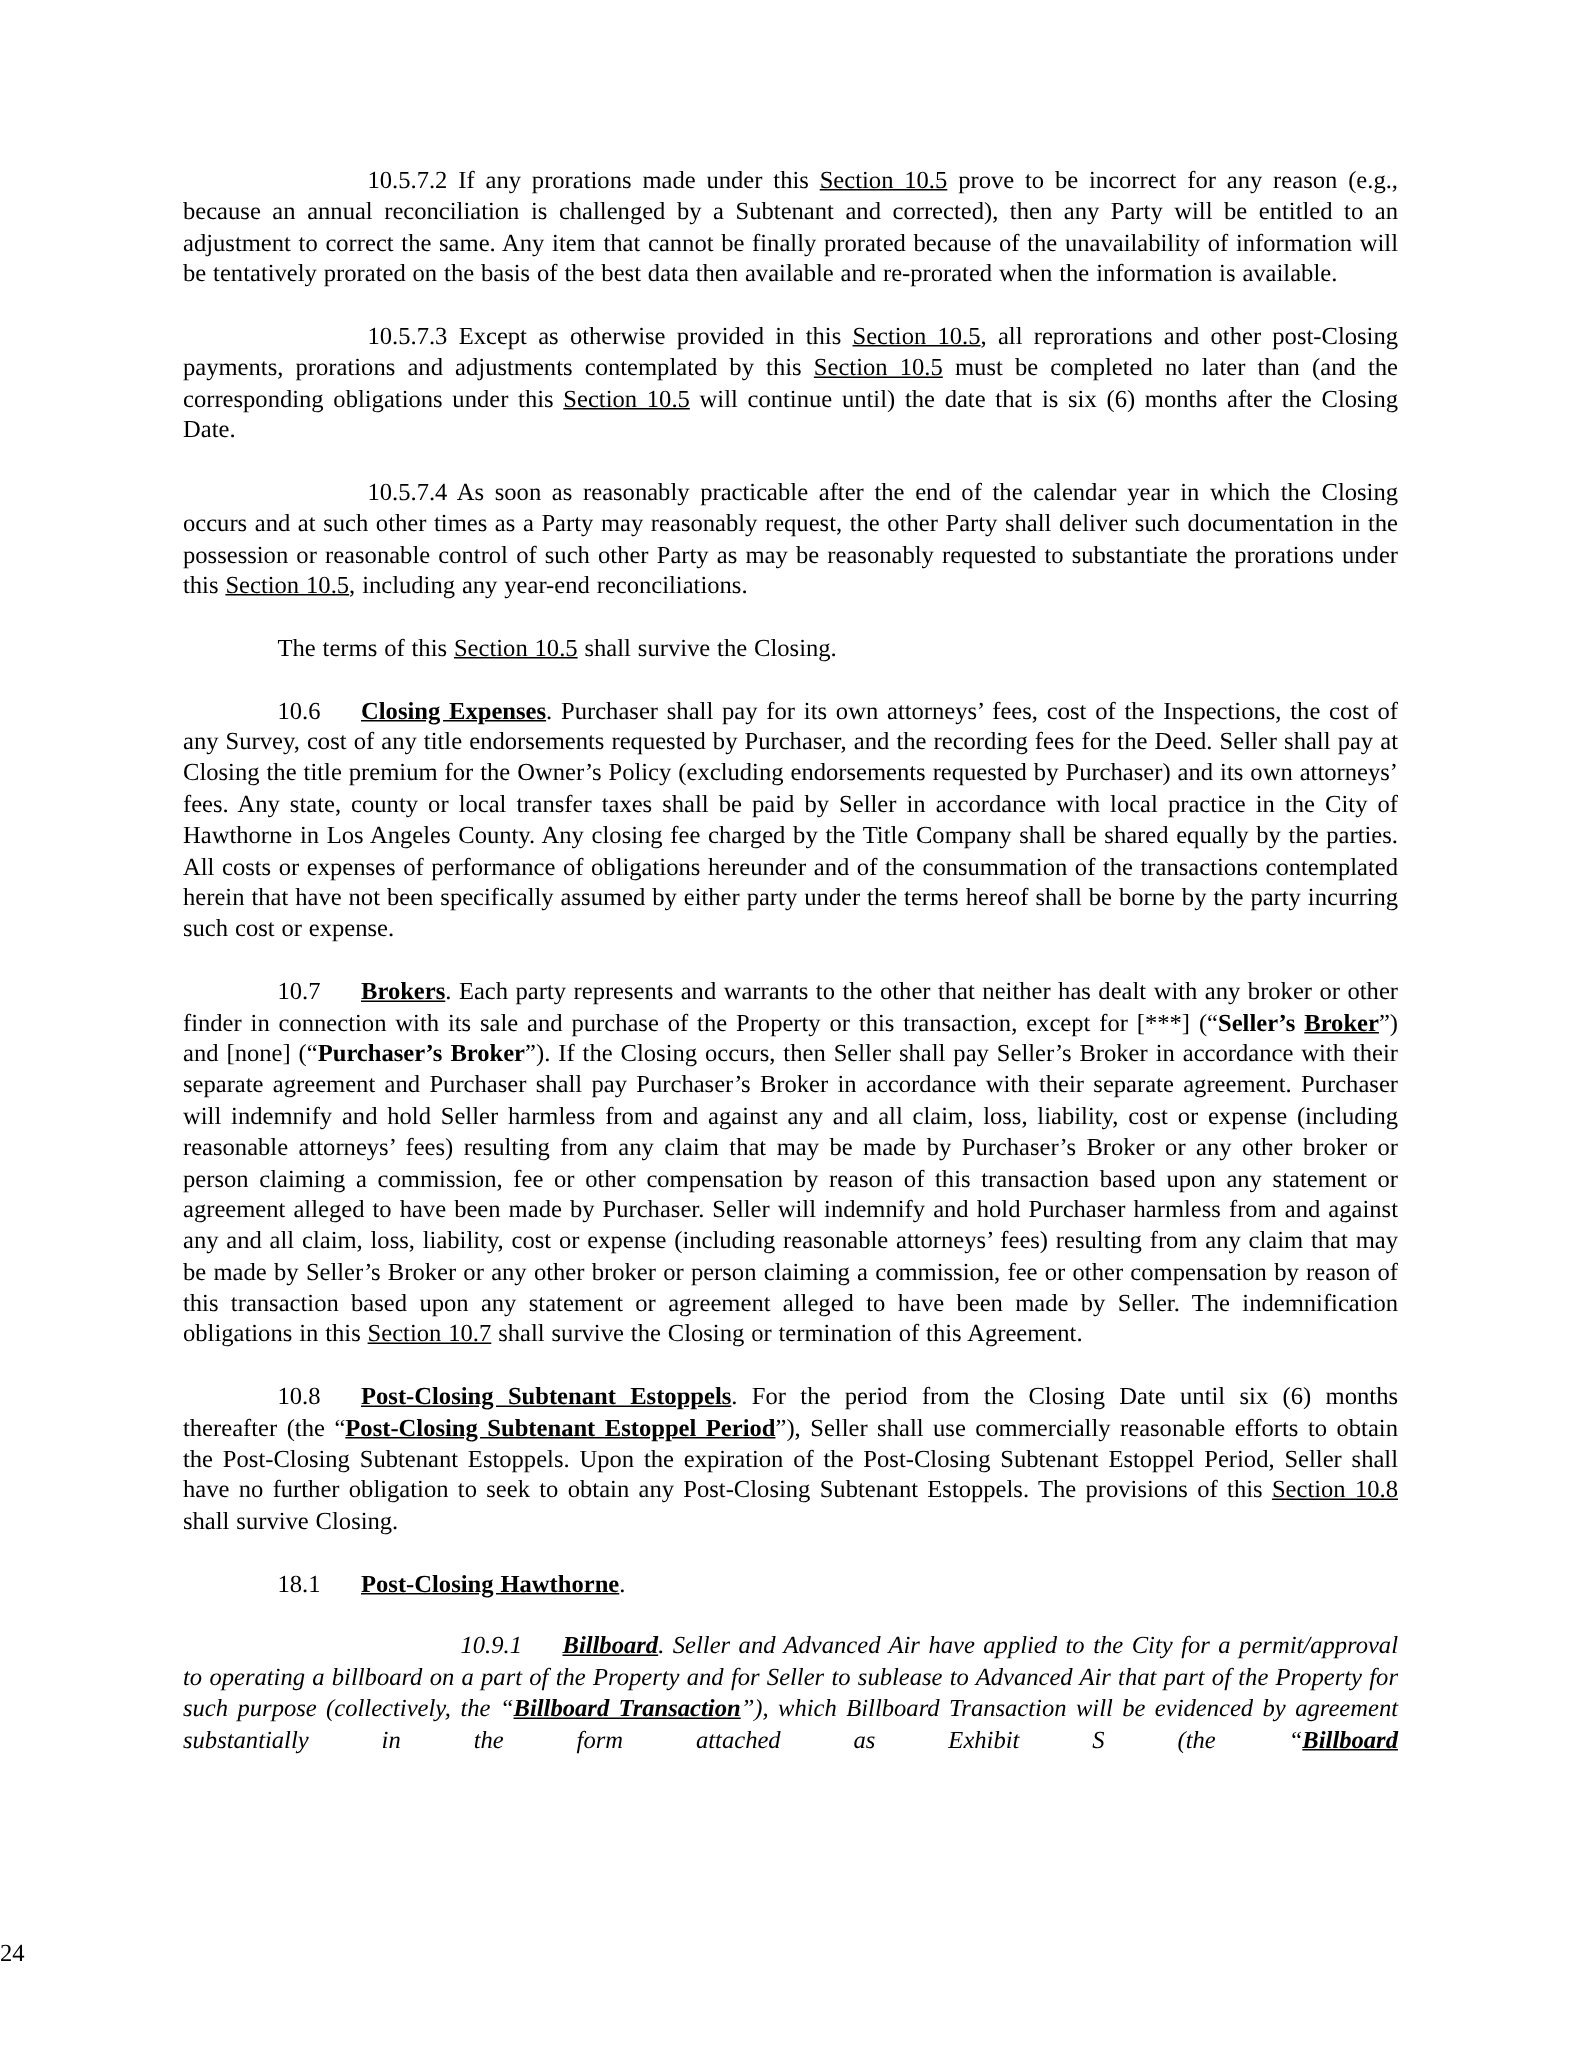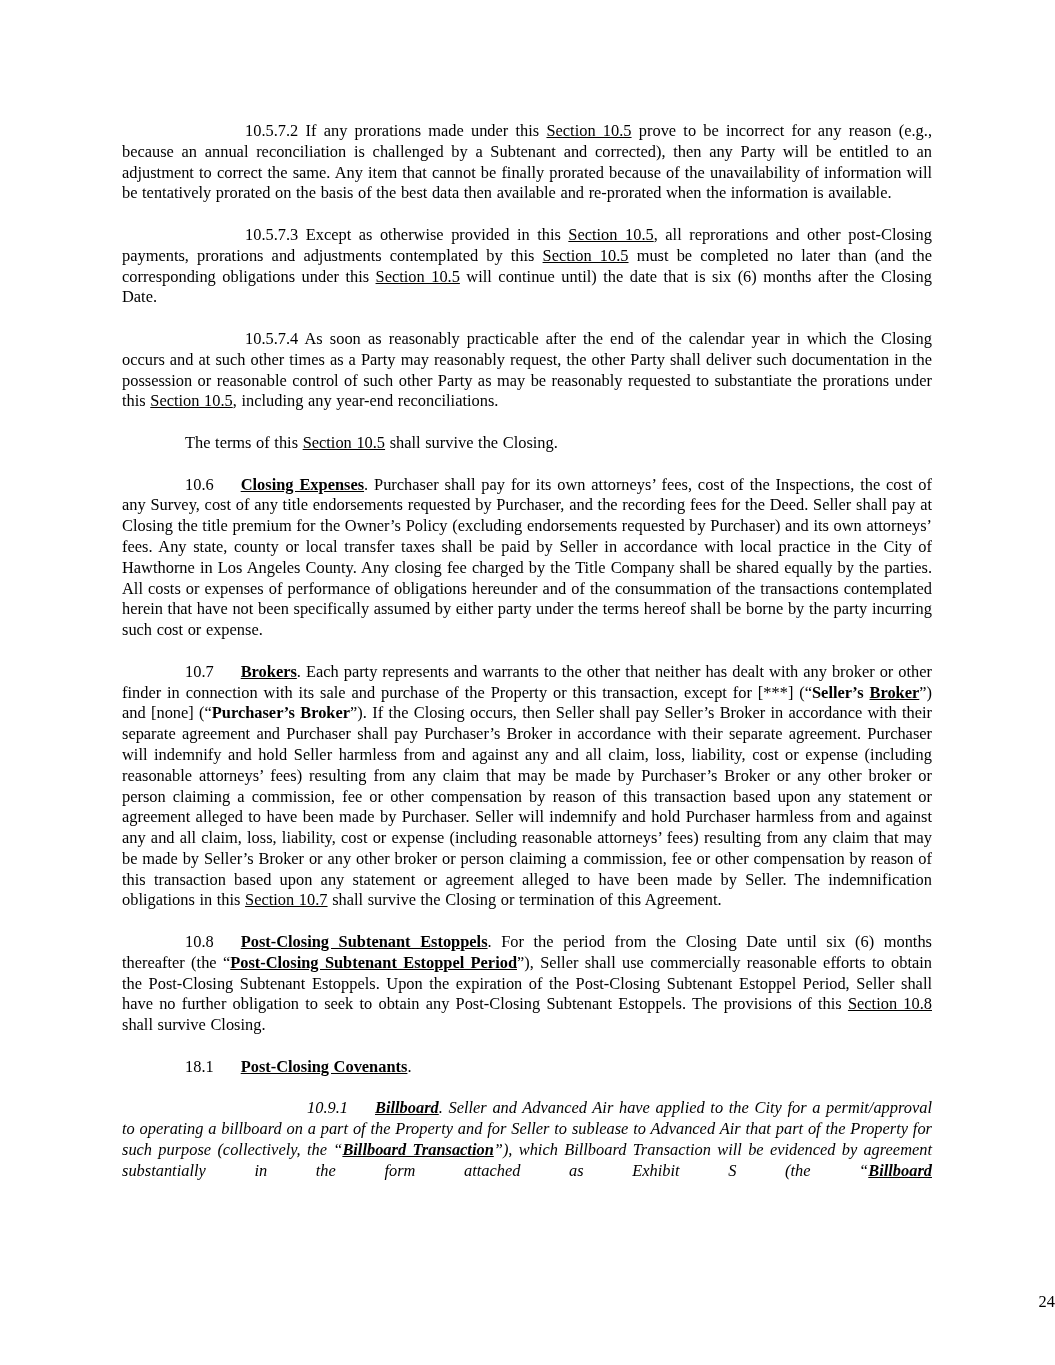--- a/index.html
+++ b/index.html
@@ -13,54 +13,54 @@
     color: #000000;
   }
   .page {
     position: absolute;
     inset: 0;
     background: #ffffff;
   }
   .page-body {
     position: absolute;
     left: 122px;
-    top: 121px;
+    top: 110px;
     width: 810px;
     text-align: justify;
     font-size: 16.4px;
     line-height: 20.8px;
     word-spacing: 0.5px;
   }
   .para { margin-bottom: 20.8px; }
   .ind-1 { text-indent: 63px; margin-top: 16px; }
   .ind-2 { text-indent: 123px; }
   .ind-3 { text-indent: 185px; }
   .b { font-weight: 700; }
   .u { text-decoration: underline; }
   .tab { display: inline-block; width: 27px; }
   .jlast { text-align-last: justify; font-style: italic; }
   .page-footer {
     position: absolute;
     left: 0;
     top: 1292px;
     width: 100%;
-    text-align: right;
+    text-align: left;
     font-size: 16.4px;
     line-height: 20.8px;
   }
 </style>
 </head>
 <body>
 
 <div class="page">
   <div class="page-body">
       <p class="para ind-2"><span>10.5.7.2 If any prorations made under this </span><span class="u">Section 10.5</span><span> prove to be incorrect for any reason (e.g., because an annual reconciliation is challenged by a Subtenant and corrected), then any Party will be entitled to an adjustment to correct the same.  Any item that cannot be finally prorated because of the unavailability of information will be tentatively prorated on the basis of the best data then available and re-prorated when the information is available.</span></p>
       <p class="para ind-2"><span>10.5.7.3 Except as otherwise provided in this </span><span class="u">Section 10.5</span><span>, all reprorations and other post-Closing payments, prorations and adjustments contemplated by this </span><span class="u">Section 10.5</span><span> must be completed no later than (and the corresponding obligations under this </span><span class="u">Section 10.5</span><span> will continue until) the date that is six (6) months after the Closing Date.</span></p>
       <p class="para ind-2"><span>10.5.7.4 As soon as reasonably practicable after the end of the calendar year in which the Closing occurs and at such other times as a Party may reasonably request, the other Party shall deliver such documentation in the possession or reasonable control of such other Party as may be reasonably requested to substantiate the prorations under this </span><span class="u">Section 10.5</span><span>, including any year-end reconciliations.</span></p>
       <p class="para ind-1"><span>The terms of this </span><span class="u">Section 10.5</span><span> shall survive the Closing.</span></p>
       <p class="para ind-1"><span>10.6</span><span class="tab"></span><span class="b u">Closing Expenses</span><span>.  Purchaser shall pay for its own attorneys’ fees, cost of the Inspections, the cost of any Survey, cost of any title endorsements requested by Purchaser, and the recording fees for the Deed. Seller shall pay at Closing the title premium for the Owner’s Policy (excluding endorsements requested by Purchaser) and its own attorneys’ fees. Any state, county or local transfer taxes shall be paid by Seller in accordance with local practice in the City of Hawthorne in Los Angeles County. Any closing fee charged by the Title Company shall be shared equally by the parties.  All costs or expenses of performance of obligations hereunder and of the consummation of the transactions contemplated herein that have not been specifically assumed by either party under the terms hereof shall be borne by the party incurring such cost or expense.</span></p>
       <p class="para ind-1"><span>10.7</span><span class="tab"></span><span class="b u">Brokers</span><span>.  Each party represents and warrants to the other that neither has dealt with any broker or other finder in connection with its sale and purchase of the Property or this transaction, except for [***] (“</span><span class="b">Seller’s </span><span class="b u">Broker</span><span>”) and [none] (“</span><span class="b">Purchaser’s Broker</span><span>”). If the Closing occurs, then Seller shall pay Seller’s Broker in accordance with their separate agreement and Purchaser shall pay Purchaser’s Broker in accordance with their separate agreement. Purchaser will indemnify and hold Seller harmless from and against any and all claim, loss, liability, cost or expense (including reasonable attorneys’ fees) resulting from any claim that may be made by Purchaser’s Broker or any other broker or person claiming a commission, fee or other compensation by reason of this transaction based upon any statement or agreement alleged to have been made by Purchaser.  Seller will indemnify and hold Purchaser harmless from and against any and all claim, loss, liability, cost or expense (including reasonable attorneys’ fees) resulting from any claim that may be made by Seller’s Broker or any other broker or person claiming a commission, fee or other compensation by reason of this transaction based upon any statement or agreement alleged to have been made by Seller. The indemnification obligations in this </span><span class="u">Section 10.7</span><span> shall survive the Closing or termination of this Agreement.</span></p>
       <p class="para ind-1"><span>10.8</span><span class="tab"></span><span class="b u">Post-Closing Subtenant Estoppels</span><span>.  For the period from the Closing Date until six (6) months thereafter (the “</span><span class="b u">Post-Closing Subtenant Estoppel Period</span><span>”), Seller shall use commercially reasonable efforts to obtain the Post-Closing Subtenant Estoppels.  Upon the expiration of the Post-Closing Subtenant Estoppel Period, Seller shall have no further obligation to seek to obtain any Post-Closing Subtenant Estoppels. The provisions of this </span><span class="u">Section 10.8</span><span> shall survive Closing.</span></p>
-      <p class="para ind-1"><span>18.1</span><span class="tab"></span><span class="b u">Post-Closing Covenants</span><span>.</span></p>
+      <p class="para ind-1"><span>18.1</span><span class="tab"></span><span class="b u">Post-Closing Hawthorne</span><span>.</span></p>
       <p class="para ind-3 jlast"><span>10.9.1</span><span class="tab"></span><span class="b u">Billboard</span><span>.  Seller and Advanced Air have applied to the City for a permit/approval to operating a billboard on a part of the Property and for Seller to sublease to Advanced Air that part of the Property for such purpose (collectively, the “</span><span class="b u">Billboard Transaction</span><span>”), which Billboard Transaction will be evidenced by agreement substantially in the form attached as Exhibit S (the “</span><span class="b u">Billboard</span></p>
     </div>
   <div class="page-footer">24</div>
 </div>
 
 </body></html>

